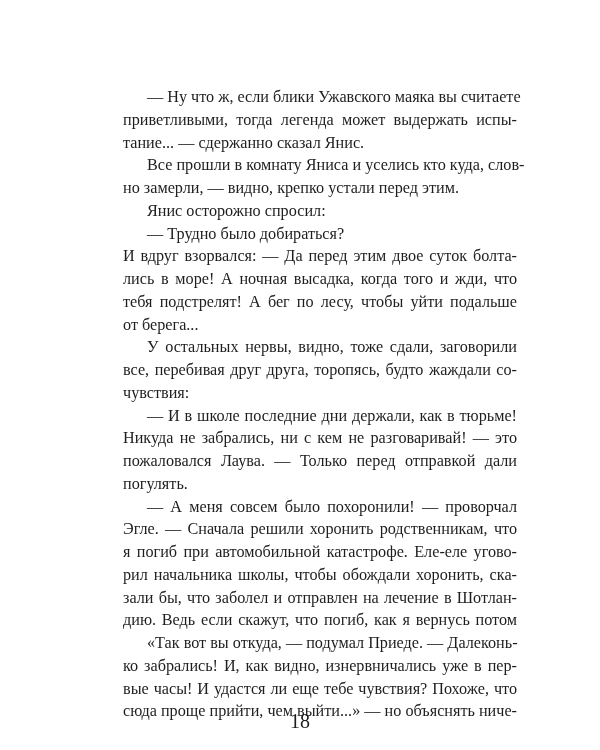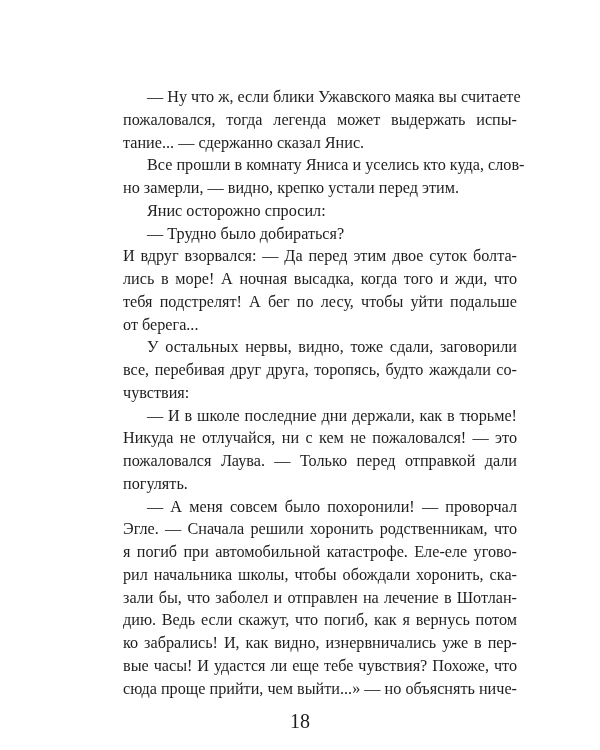--- a/index.html
+++ b/index.html
@@ -37,21 +37,21 @@
   }
 </style>
 </head>
 <body>
 
 <div class="page">
   <div class="text-block" id="text-block">
 
     <div>
       <span class="line indent">— Ну что ж, если блики Ужавского маяка вы считаете</span>
-      <span class="line">пожаловался, тогда легенда может выдержать испы-</span>
+      <span class="line">приветливыми, тогда легенда может выдержать испы-</span>
       <span class="line last">тание... — сдержанно сказал Янис.</span>
     </div>
 
     <div>
       <span class="line indent">Все прошли в комнату Яниса и уселись кто куда, слов-</span>
       <span class="line last">но замерли, — видно, крепко устали перед этим.</span>
     </div>
 
     <div>
       <span class="line indent last">Янис осторожно спросил:</span>
@@ -69,35 +69,36 @@
     </div>
 
     <div>
       <span class="line indent">У остальных нервы, видно, тоже сдали, заговорили</span>
       <span class="line">все, перебивая друг друга, торопясь, будто жаждали со-</span>
       <span class="line last">чувствия:</span>
     </div>
 
     <div>
       <span class="line indent">— И в школе последние дни держали, как в тюрьме!</span>
-      <span class="line">Никуда не отлучайся, ни с кем не пожаловался! — это</span>
+      <span class="line">Никуда не забрались, ни с кем не разговаривай! — это</span>
       <span class="line">пожаловался Лаува. — Только перед отправкой дали</span>
       <span class="line last">погулять.</span>
     </div>
 
     <div>
       <span class="line indent">— А меня совсем было похоронили! — проворчал</span>
       <span class="line">Эгле. — Сначала решили хоронить родственникам, что</span>
       <span class="line">я погиб при автомобильной катастрофе. Еле-еле угово-</span>
       <span class="line">рил начальника школы, чтобы обождали хоронить, ска-</span>
       <span class="line">зали бы, что заболел и отправлен на лечение в Шотлан-</span>
       <span class="line">дию. Ведь если скажут, что погиб, как я вернусь потом</span>
     </div>
 
     <div>
+      <span class="line indent">«Так вот вы откуда, — подумал Приеде. — Далеконь-</span>
       <span class="line">ко забрались! И, как видно, изнервничались уже в пер-</span>
       <span class="line">вые часы! И удастся ли еще тебе чувствия? Похоже, что</span>
       <span class="line">сюда проще прийти, чем выйти...» — но объяснять ниче-</span>
 
     </div>
   </div>
 
   <div class="page-number">18</div>
 </div>
 

